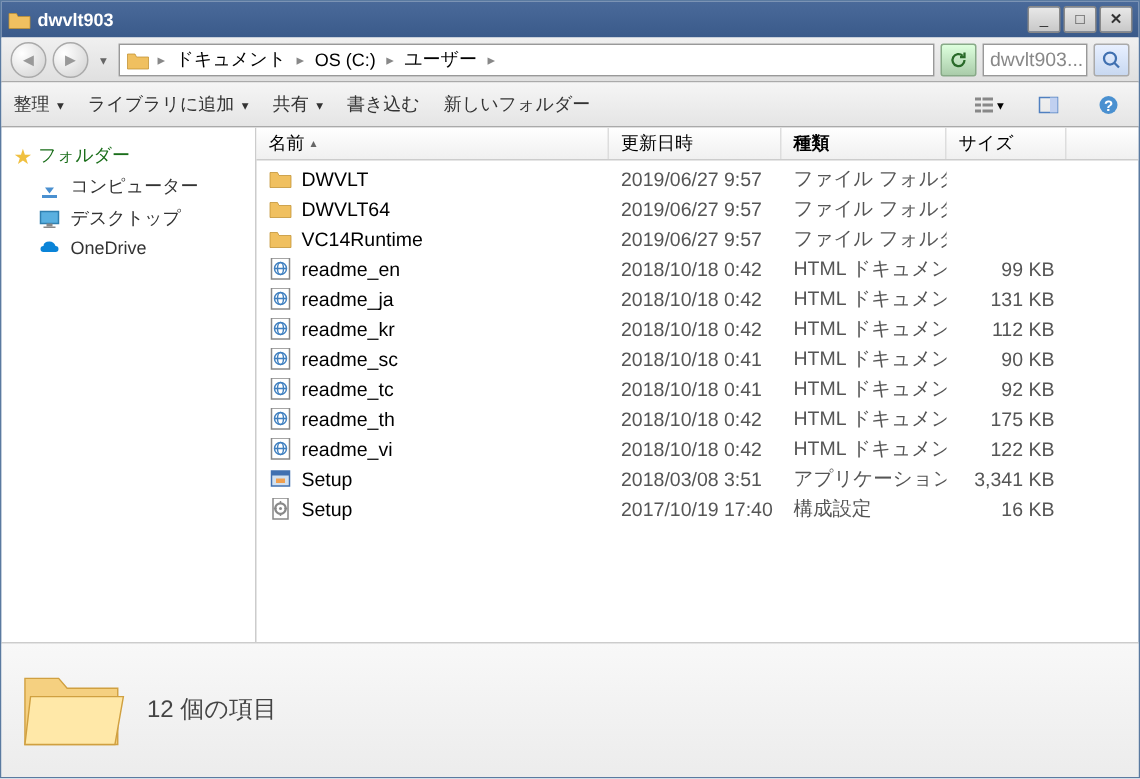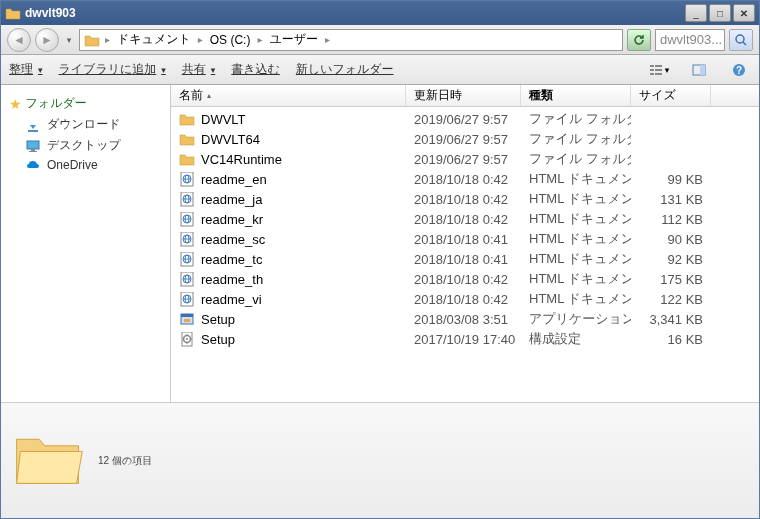--- a/index.html
+++ b/index.html
@@ -19,21 +19,21 @@
 .nav-dropdown { width: 12px; height: 24px; display: flex; align-items: center; justify-content: center; font-size: 9px; color: #666; cursor: pointer; }
 .breadcrumb-box { flex: 1; height: 22px; background: #fff; border: 1px solid #999; display: flex; align-items: center; padding: 0 4px; font-size: 12px; gap: 2px; }
 .breadcrumb-icon { width: 16px; height: 14px; }
 .breadcrumb-part { cursor: pointer; padding: 0 2px; }
 .breadcrumb-sep { color: #888; font-size: 10px; padding: 0 3px; cursor: pointer; }
 .refresh-btn { width: 24px; height: 22px; border: 1px solid #8a8; background: linear-gradient(#dfd, #aca); display: flex; align-items: center; justify-content: center; cursor: pointer; border-radius: 2px; }
 .search-box { width: 70px; height: 22px; border: 1px solid #999; background: #fff; font-size: 13px; padding: 0 4px; color: #888; display: flex; align-items: center; }
 .search-btn { width: 24px; height: 22px; border: 1px solid #aaa; background: linear-gradient(#e8f0ff, #c8d8f0); display: flex; align-items: center; justify-content: center; cursor: pointer; border-radius: 2px; }
 
 .toolbar { height: 30px; background: linear-gradient(#f5f5f5, #e5e5e5); border-bottom: 1px solid #aaa; display: flex; align-items: center; padding: 0 8px; font-size: 12px; gap: 16px; }
-.tb-item { cursor: pointer; display: flex; align-items: center; gap: 3px; color: #333; text-decoration: underline; }
+.tb-item { cursor: pointer; display: flex; align-items: center; gap: 3px; color: #333; }
 .tb-drop::after { content: "▾"; font-size: 9px; margin-left: 2px; }
 .tb-spacer { flex: 1; }
 .tb-icon-btn { width: 24px; height: 22px; display: flex; align-items: center; justify-content: center; cursor: pointer; }
 
 .main { flex: 1; display: flex; overflow: hidden; }
 
 .sidebar { width: 170px; background: #fff; border-right: 1px solid #ccc; padding: 8px 4px; font-size: 12px; }
 .fav-header { display: flex; align-items: center; gap: 4px; color: #1a6e1a; padding: 2px 4px; cursor: pointer; }
 .star-icon { color: #f0c040; font-size: 14px; }
 .fav-item { display: flex; align-items: center; gap: 6px; padding: 2px 4px 2px 20px; cursor: pointer; color: #333; }
@@ -49,21 +49,21 @@
 .sort-arrow { font-size: 8px; color: #666; }
 
 .file-list { flex: 1; overflow-y: auto; font-size: 13px; padding-top: 2px; }
 .file-row { display: flex; height: 20px; align-items: center; cursor: pointer; }
 .fcell { padding: 0 8px; overflow: hidden; white-space: nowrap; }
 .fcell.name { width: 235px; display: flex; align-items: center; gap: 6px; }
 .fcell.date { width: 115px; color: #555; }
 .fcell.type { width: 110px; color: #555; }
 .fcell.size { width: 80px; text-align: right; color: #555; }
 
-.statusbar { height: 116px; border-top: 1px solid #ccc; background: linear-gradient(#f8f8f8, #ececec); display: flex; align-items: center; padding: 4px 10px; gap: 12px; font-size: 10px; }
+.statusbar { height: 90px; border-top: 1px solid #ccc; background: linear-gradient(#f8f8f8, #ececec); display: flex; align-items: center; padding: 4px 10px; gap: 12px; font-size: 16px; }
 .big-folder { width: 75px; height: 75px; }
 .status-text { color: #444; }
 
 
 .folder-svg { fill: #f0c060; stroke: #c09030; stroke-width: 0.5; }
 </style>
 </head>
 <body>
 
 <div class="window">
@@ -155,21 +155,21 @@
         <span>フォルダー</span>
       </div>
       <div id="fav-items">
           <div class="fav-item">
             <span class="mini-icon">
               <svg width="16" height="14" viewBox="0 0 16 14">
                 <path fill="#4a90d0" d="M8 1 L8 7 L11 7 L8 11 L5 7 L8 7 Z"></path>
                 <rect x="3" y="12" width="10" height="2" fill="#4a90d0"></rect>
               </svg>
             </span>
-            <span>ダウンロード</span>
+            <span>コンピューター</span>
           </div>
           <div class="fav-item">
             <span class="mini-icon">
               <svg width="16" height="14" viewBox="0 0 16 14">
                 <rect x="2" y="2" width="12" height="8" fill="#5ab0e0" stroke="#3080b0"></rect>
                 <rect x="6" y="10" width="4" height="2" fill="#888"></rect>
                 <rect x="4" y="12" width="8" height="1" fill="#888"></rect>
               </svg>
             </span>
             <span>デスクトップ</span>

